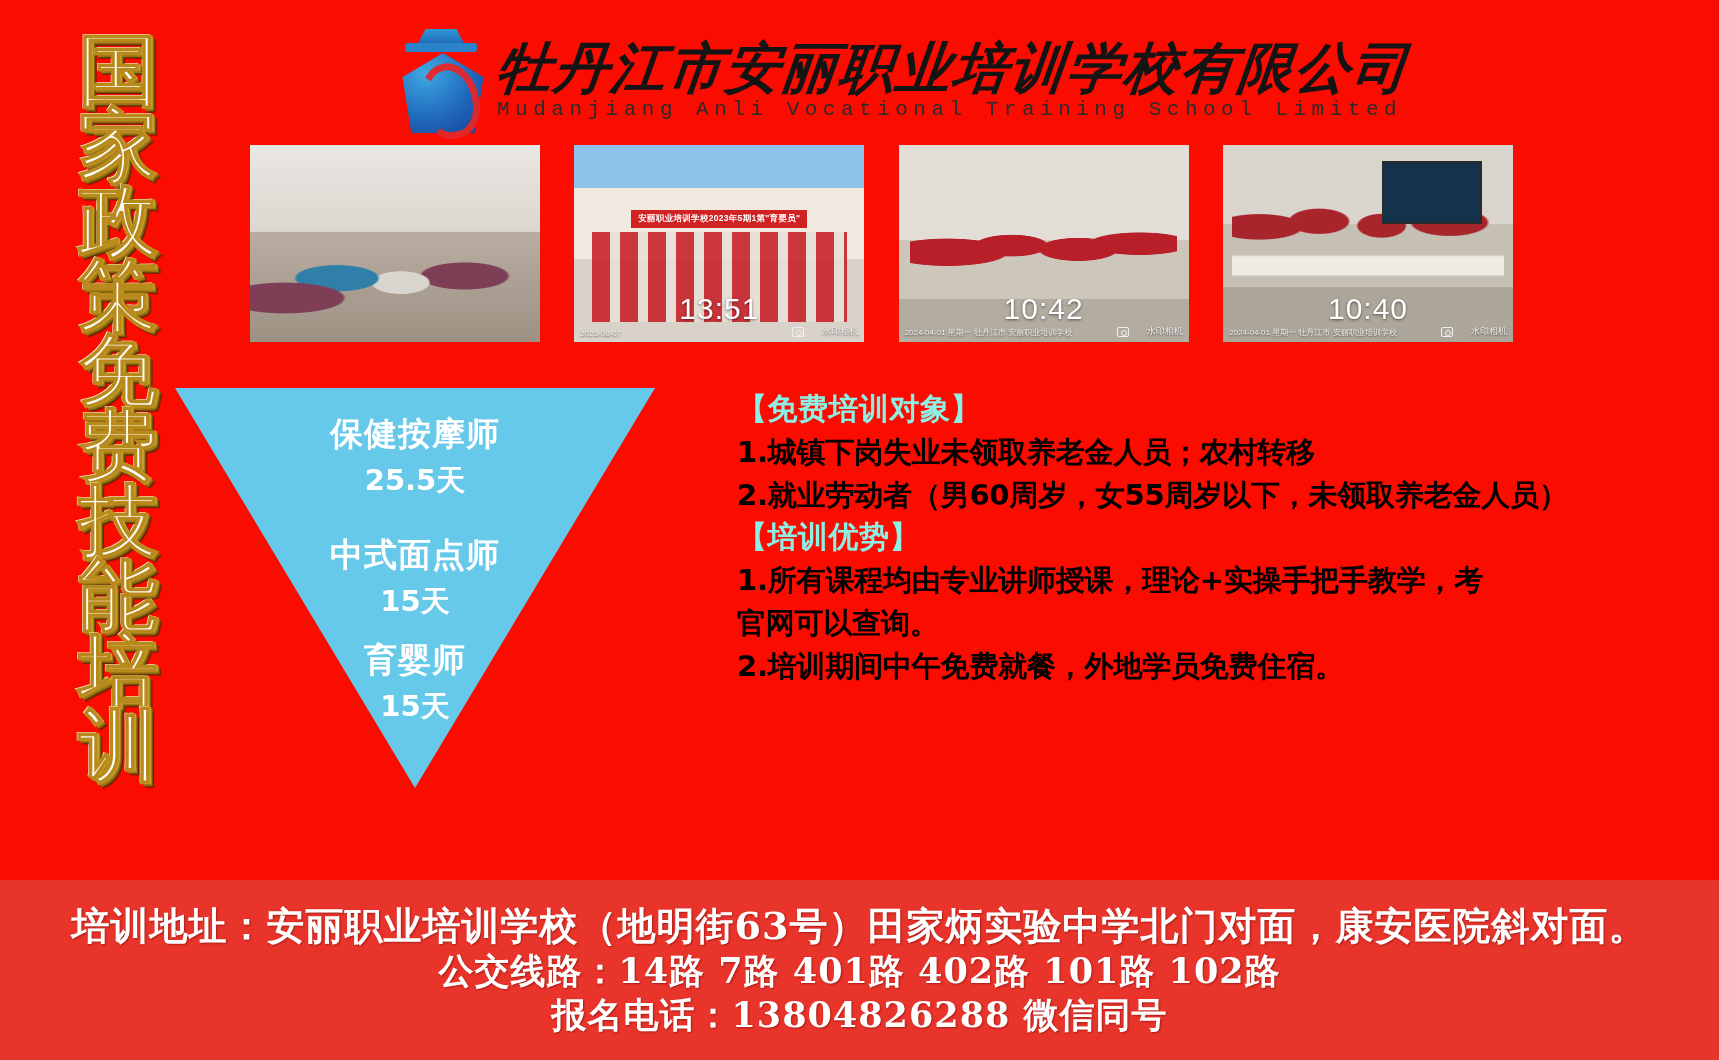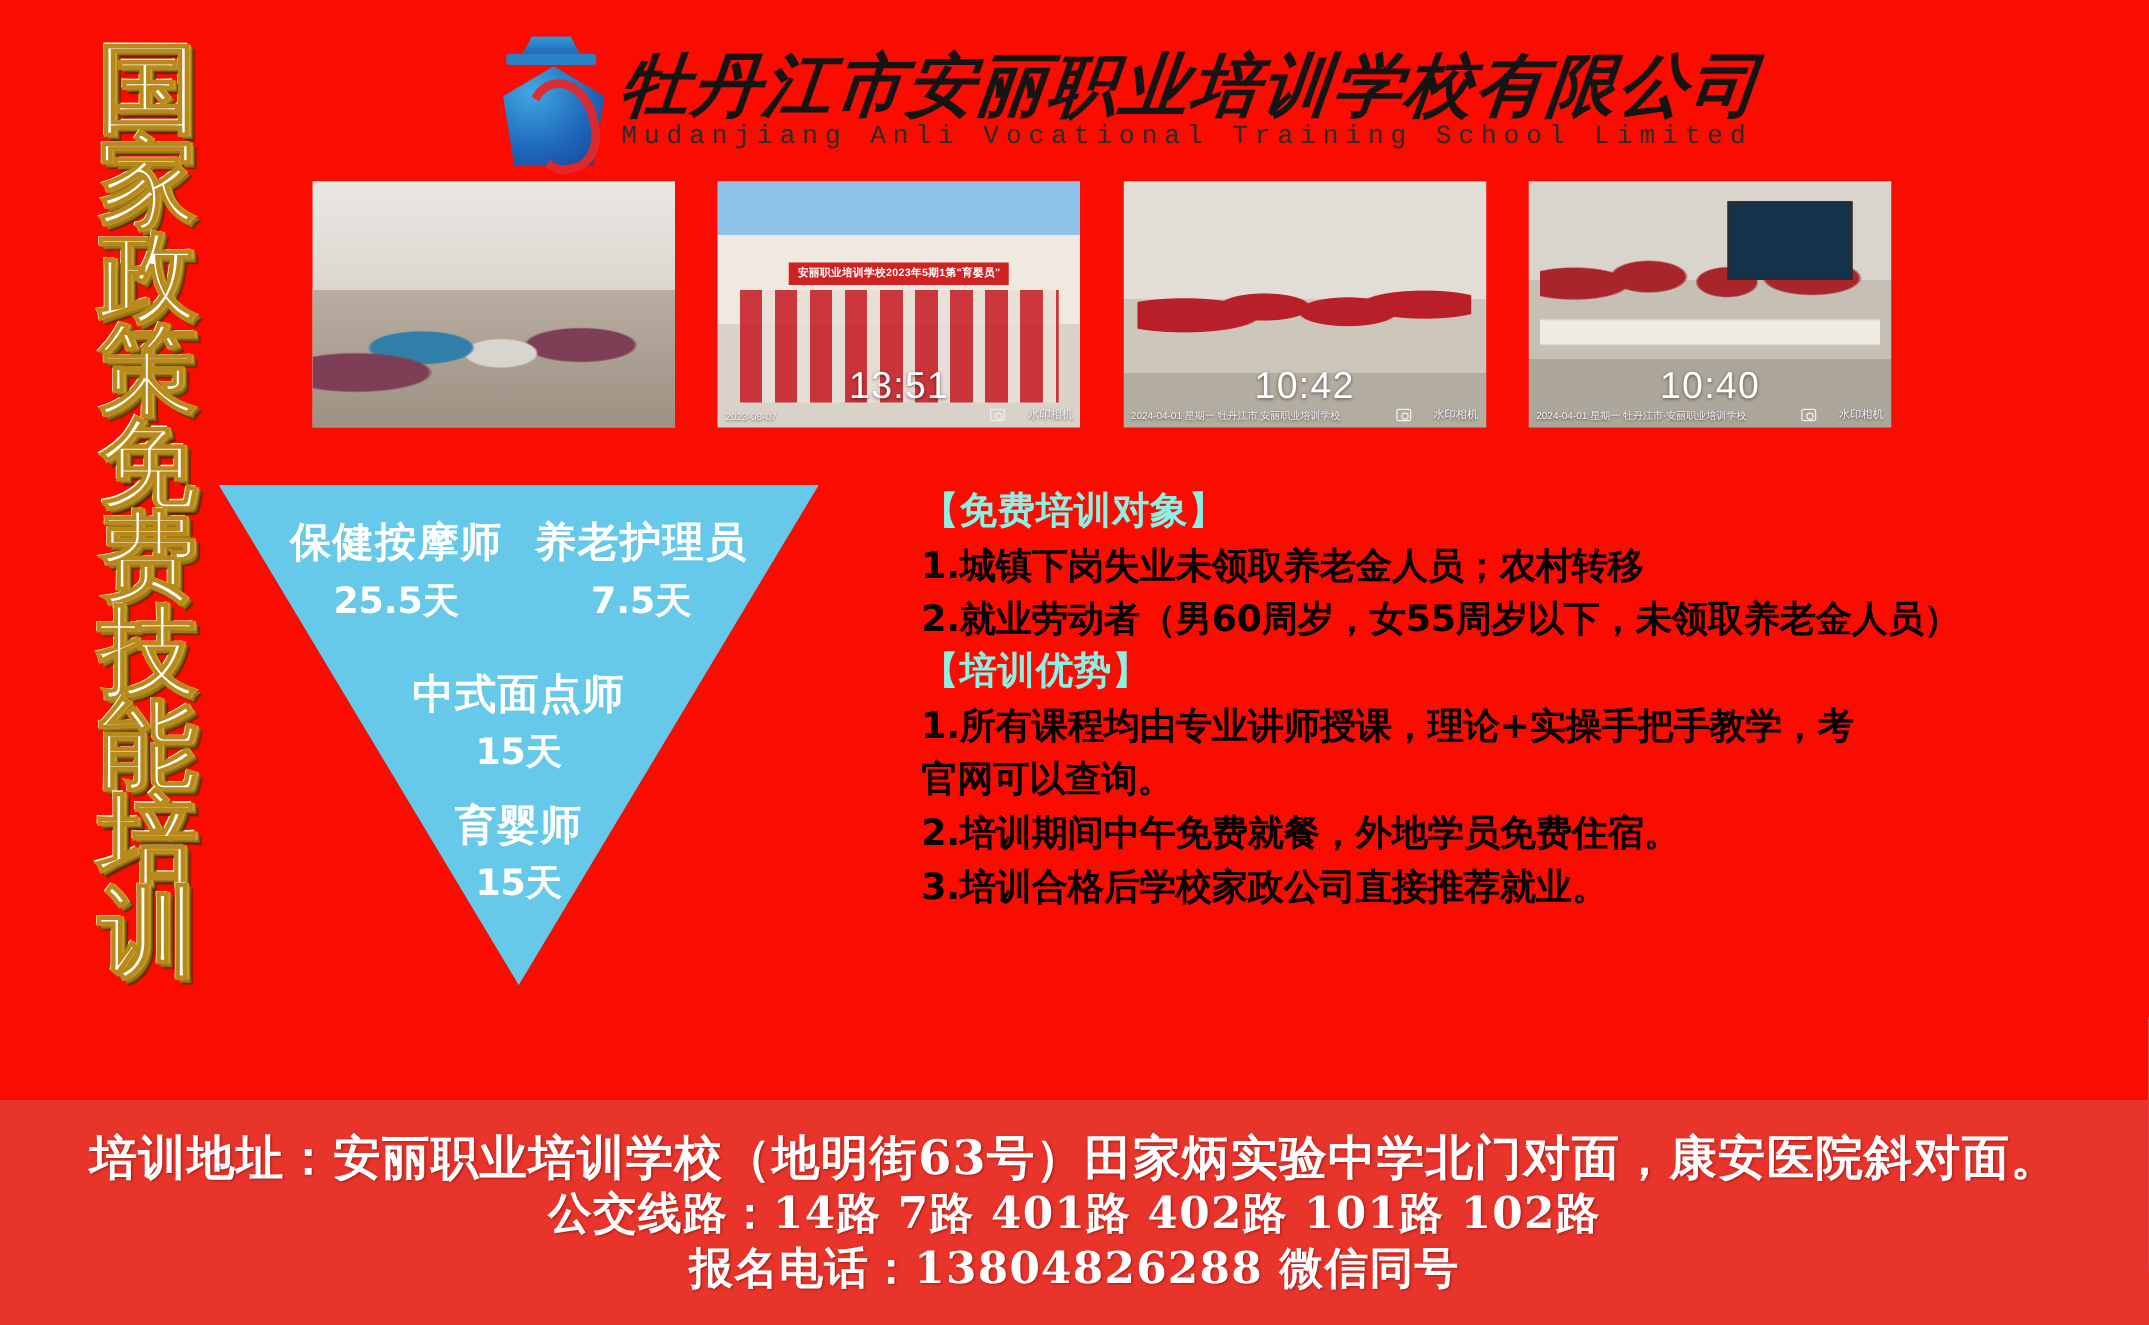--- a/index.html
+++ b/index.html
@@ -390,24 +390,20 @@
 
   <div class="triangle-wrap">
     <div class="triangle"></div>
     <div class="tri-text">
 
       <div class="tri-row tri-r1">
         <div class="col">
           <span class="tri-name">保健按摩师</span>
           <span class="tri-days">25.5天</span>
         </div>
-        <div class="col">
-          <span class="tri-name">养老护理员</span>
-          <span class="tri-days">7.5天</span>
-        </div>
       </div>
 
       <div class="tri-row tri-r2">
         <div class="tri-name">中式面点师</div>
         <div class="tri-days">15天</div>
       </div>
 
       <div class="tri-row tri-r3">
         <div class="tri-name">育婴师</div>
         <div class="tri-days">15天</div>
@@ -417,21 +413,20 @@
   </div>
 
   <div class="info">
     <div class="head">【免费培训对象】</div>
     <div class="line">1.城镇下岗失业未领取养老金人员；农村转移</div>
     <div class="line">2.就业劳动者（男60周岁，女55周岁以下，未领取养老金人员）</div>
     <div class="head">【培训优势】</div>
     <div class="line">1.所有课程均由专业讲师授课，理论+实操手把手教学，考</div>
     <div class="line">官网可以查询。</div>
     <div class="line">2.培训期间中午免费就餐，外地学员免费住宿。</div>
-    <div class="line">3.培训合格后学校家政公司直接推荐就业。</div>
   </div>
 
   <div class="footer">
     <div class="f-line f1">培训地址：安丽职业培训学校（地明街63号）田家炳实验中学北门对面，康安医院斜对面。</div>
     <div class="f-line f2">公交线路：14路 7路 401路 402路 101路 102路</div>
     <div class="f-line f3">报名电话：13804826288 微信同号</div>
   </div>
 
 </div>
 

